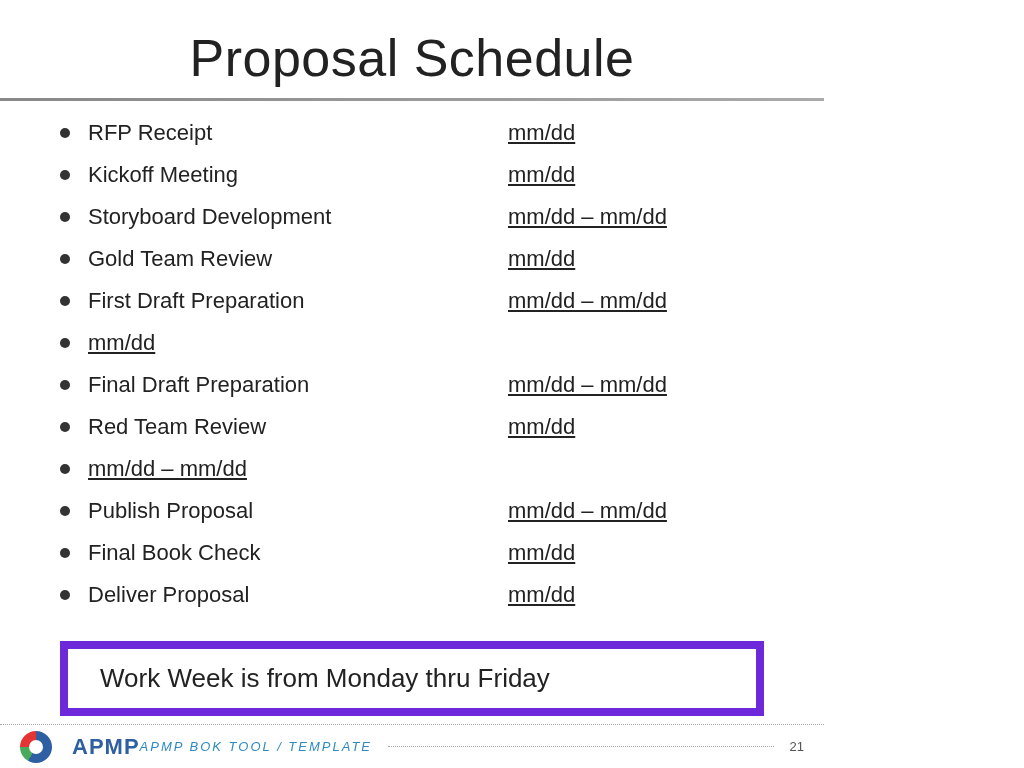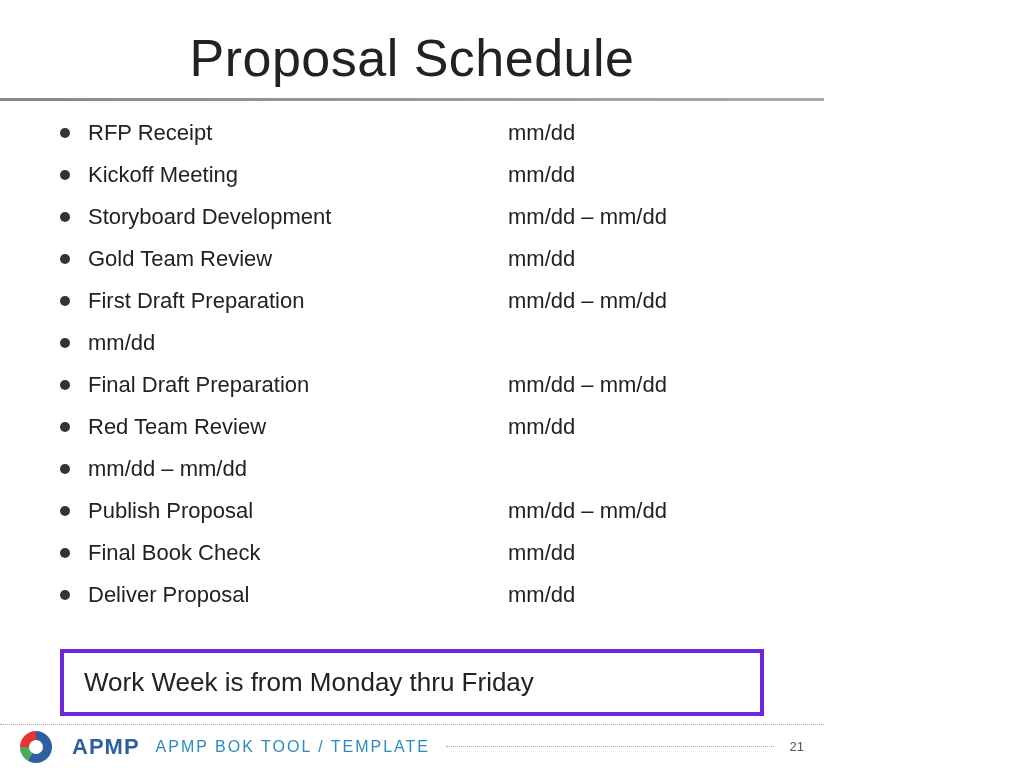--- a/index.html
+++ b/index.html
@@ -76,26 +76,27 @@
     .item-label {
       flex: 0 0 420px;
       font-size: 22px;
       color: #222222;
     }
 
     .item-date {
       flex: 1;
       font-size: 22px;
       color: #222222;
+      text-decoration: underline;
     }
 
     .notice-box {
       margin: 10px 60px 8px 60px;
-      border: 4px solid #6d28d9;
-      padding: 14px 20px;
+      border: 8px solid #6d28d9;
+      padding: 14px 32px;
       font-size: 26px;
       color: #222222;
       font-weight: 400;
     }
 
     .footer {
       display: flex;
       align-items: center;
       padding: 6px 20px;
       border-top: 1px dotted #aaaaaa;
@@ -126,25 +127,25 @@
     }
 
     .logo-text {
       font-size: 22px;
       font-weight: 900;
       color: #2e5fa3;
       letter-spacing: 1px;
     }
 
     .footer-label {
-      font-size: 16px;
+      font-size: 13px;
       color: #2e8bc0;
       letter-spacing: 2px;
-      margin-left: 16px;
       text-transform: uppercase;
+      font-style: italic;
     }
 
     .footer-dotted-line {
       flex: 1;
       border-bottom: 1px dotted #aaaaaa;
       margin: 0 16px;
     }
 
     .page-number {
       font-size: 13px;

